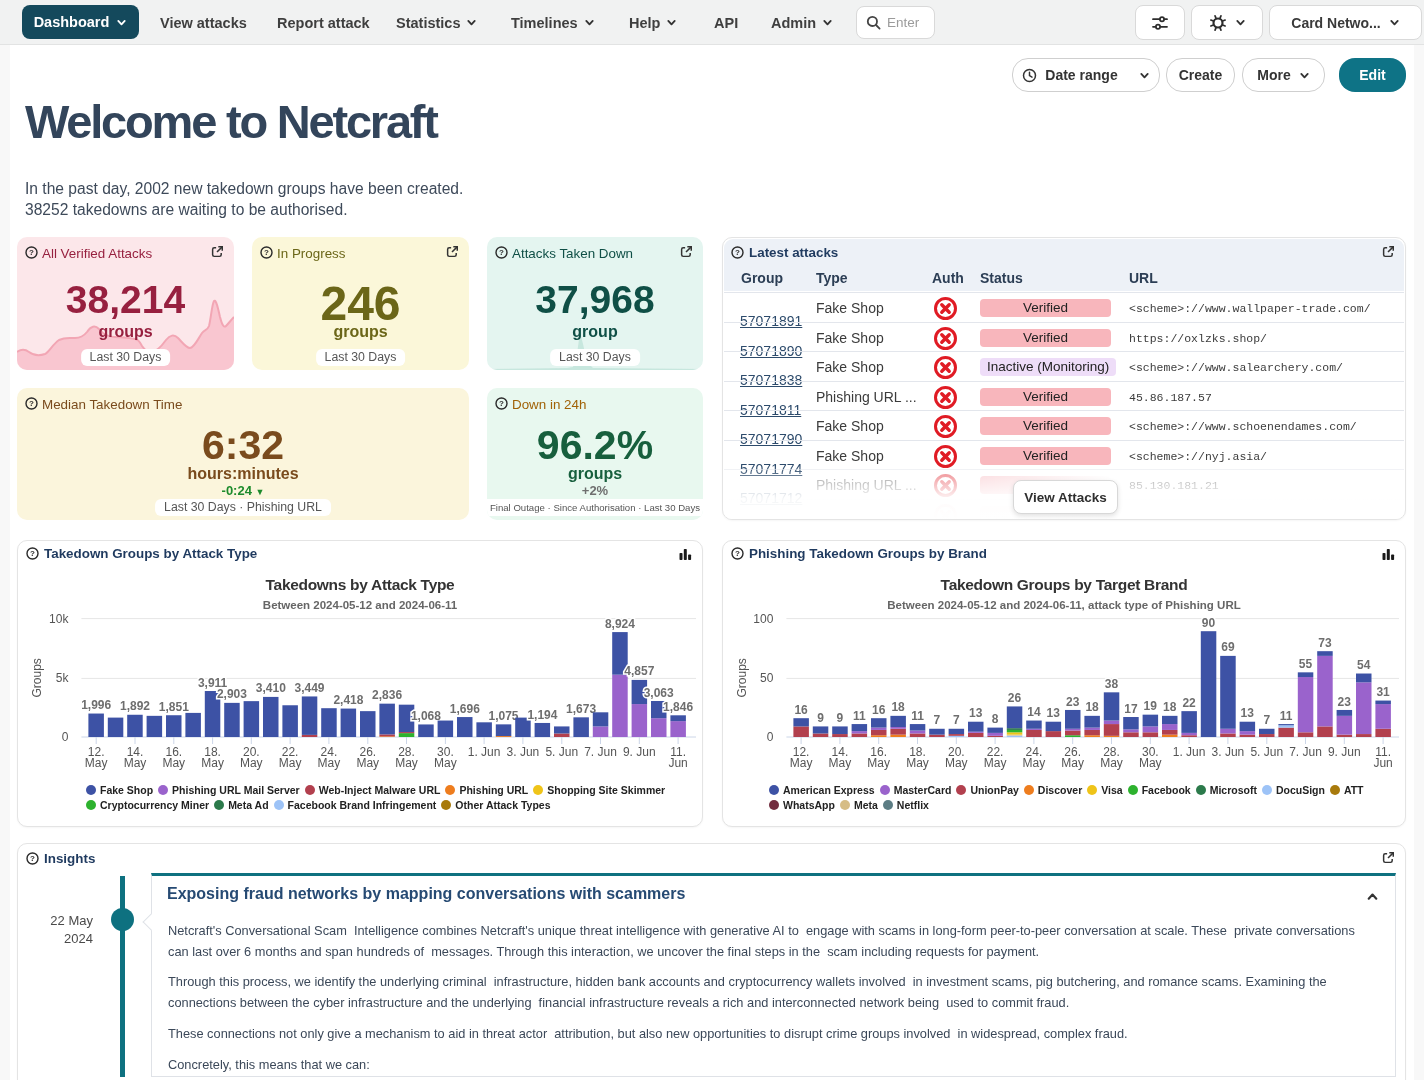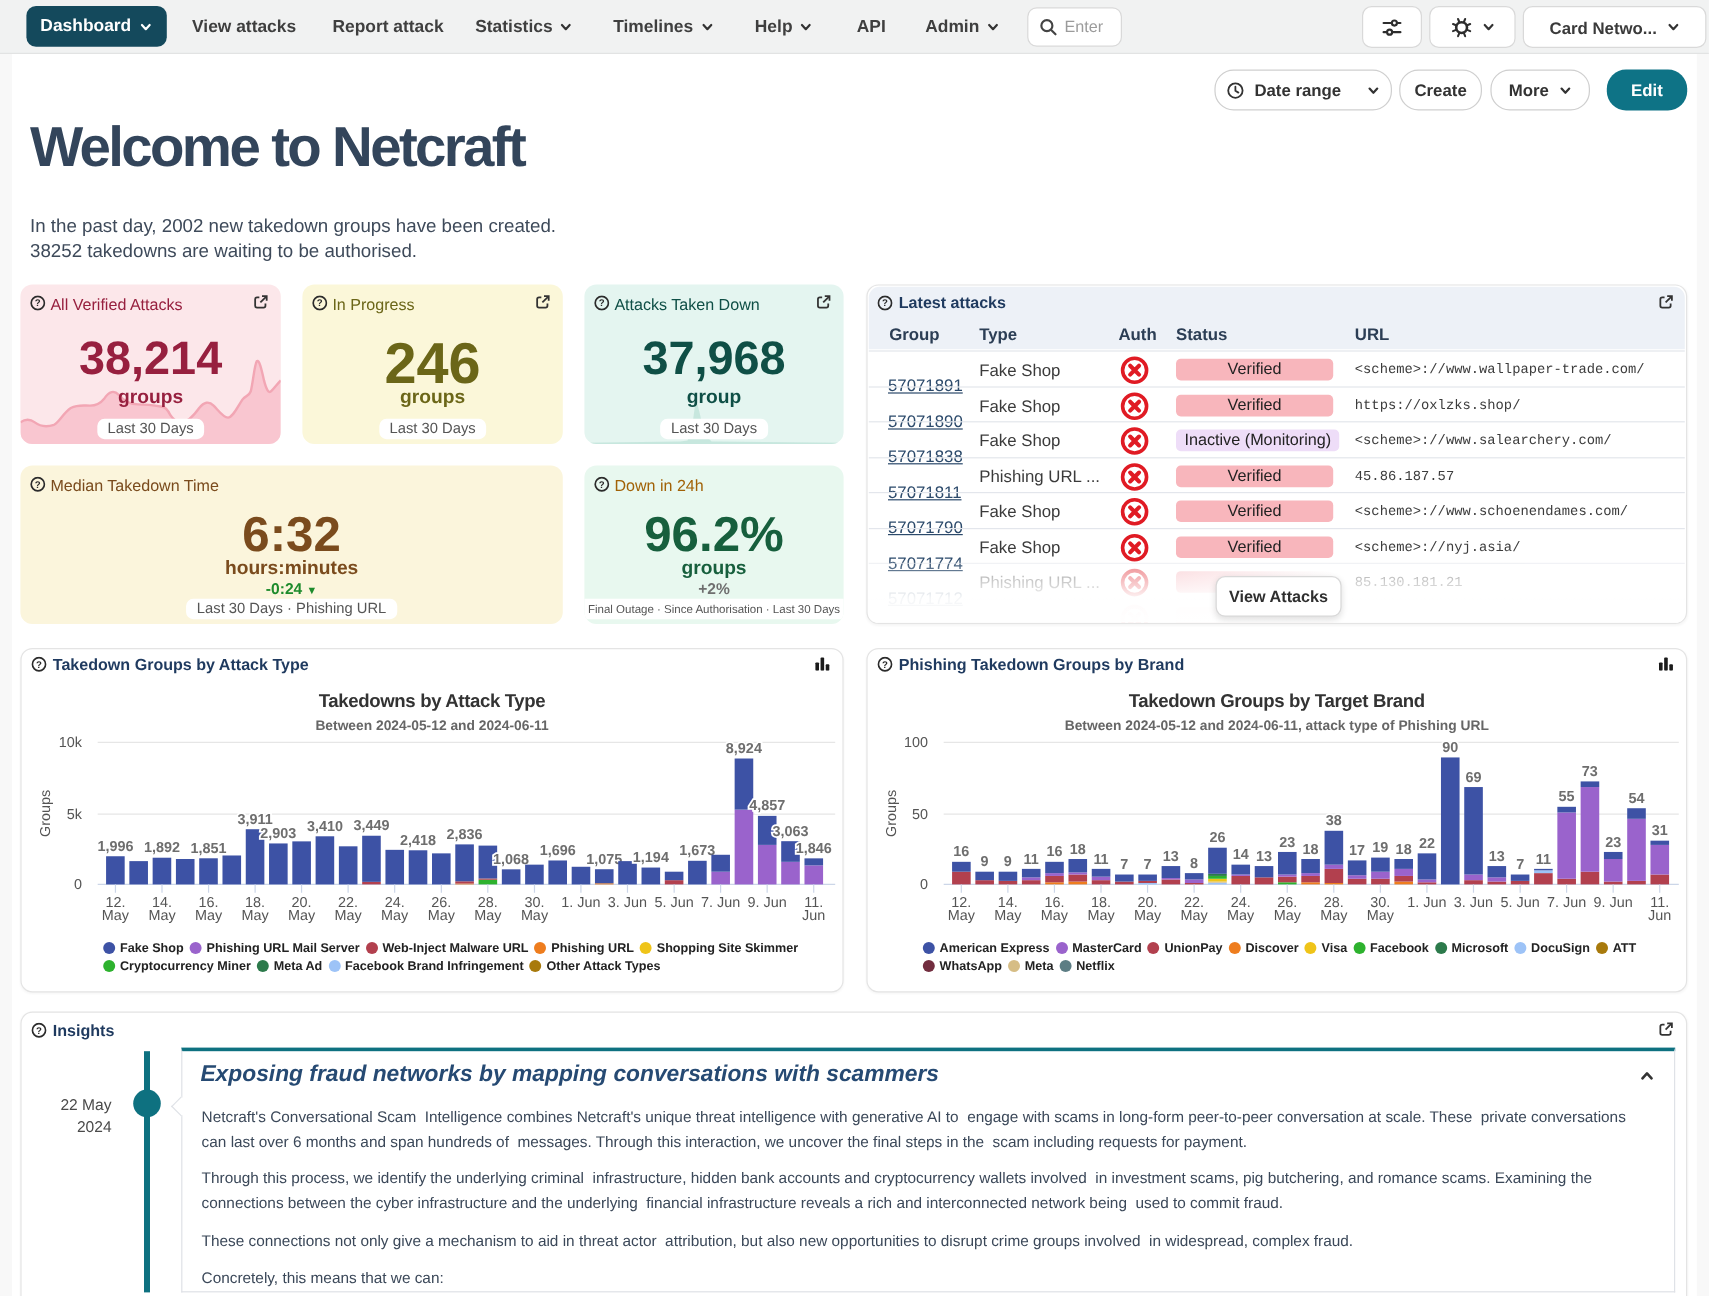--- a/index.html
+++ b/index.html
@@ -63,21 +63,21 @@
 .lgrow { display:flex; gap:5px; margin-bottom:3px; }
 .lgi { display:flex; align-items:center; gap:4px; font-size:10.5px; font-weight:bold; color:#222; white-space:nowrap; }
 .dot { width:10px; height:10px; border-radius:50%; display:inline-block; }
 
 #insights { position:absolute; left:17px; top:843px; width:1389px; height:260px; }
 #iline { position:absolute; left:102px; top:32px; width:5px; height:201px; background:#0e7180; }
 #idot { position:absolute; left:93px; top:64px; width:23px; height:23px; border-radius:50%; background:#0e7180; }
 #idate { position:absolute; left:0; top:68px; width:75px; text-align:right; font-size:13px; color:#4a4a4a; line-height:18px; }
 #ibox { position:absolute; left:133px; top:29px; width:1245px; height:204px; background:#fff;
   border:1px solid #dfe2e7; border-top:3px solid #0e7180; }
-#ibox h2 { position:absolute; left:15px; top:9px; font-size:19px; color:#264a73;font-style:italic; }
+#ibox h2 { position:absolute; left:15px; top:9px; font-size:16px; color:#264a73; }
 .ipar { position:absolute; left:16px; width:1215px; font-size:12.8px; color:#3b4859; line-height:21px; }
 #icaret { position:absolute; right:16px; top:14px; }
 #inotch { position:absolute; left:-7px; top:40px; width:12px; height:12px; background:#fff;
   border-left:1px solid #dfe2e7; border-bottom:1px solid #dfe2e7; transform:rotate(45deg); }
 </style></head>
 <body>
 <div id="main"></div>
 <div id="nav">
   <div id="dashpill">Dashboard <svg width="11" height="11" viewBox="0 0 12 12" fill="none" stroke="#fff" stroke-width="2" stroke-linecap="round" stroke-linejoin="round">
         <path d="M2.5 4.2 L6 8 L9.5 4.2"></path>

